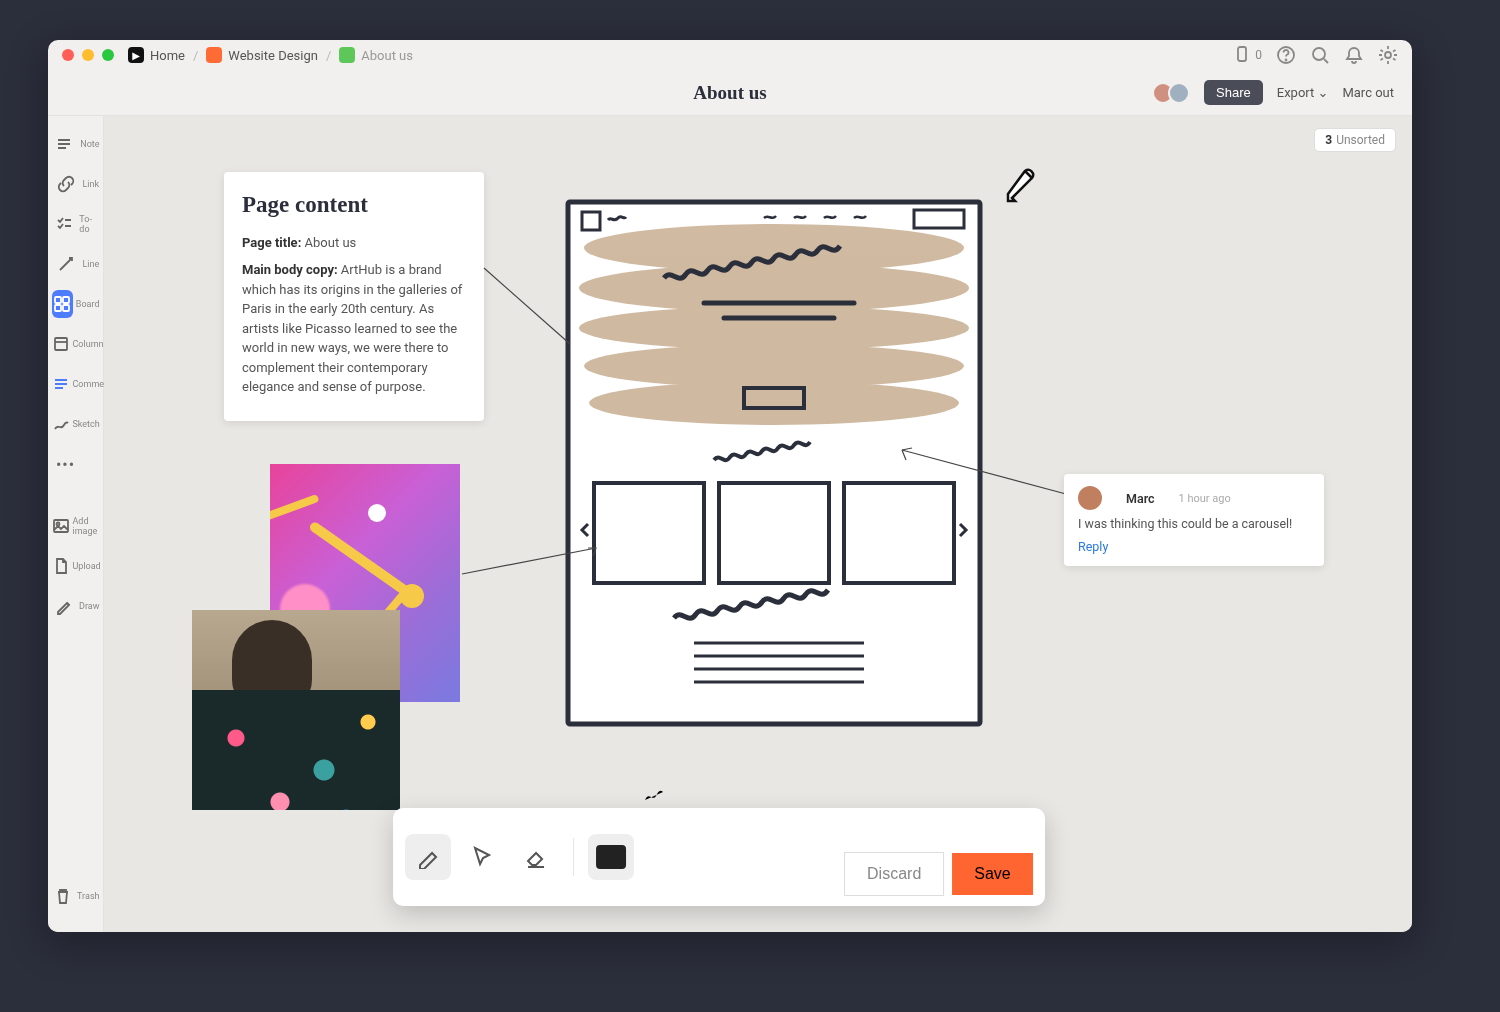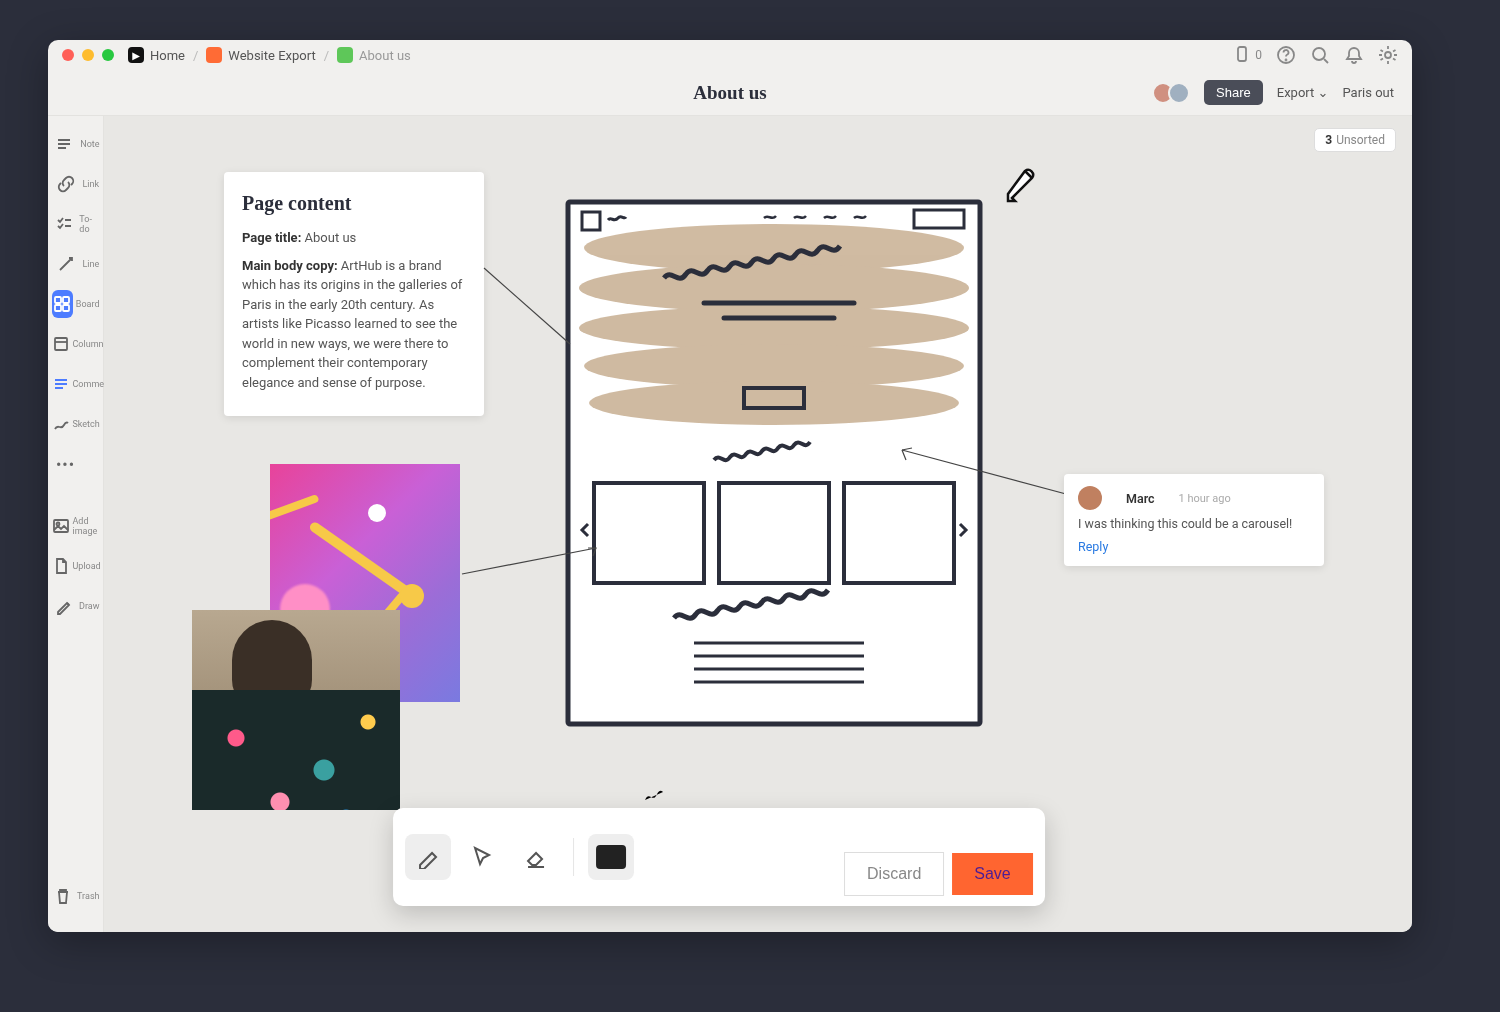--- a/index.html
+++ b/index.html
@@ -139,21 +139,21 @@
   background: #fff;
   border-radius: 4px;
   padding: 16px 18px;
   box-shadow: 0 2px 8px rgba(0,0,0,.1);
   font-size: 13px;
   color: #555;
   line-height: 1.5;
 }
 .content-card h3 {
   font-family: Georgia, serif;
-  font-size: 20px;
+  font-size: 23px;
   color: #2b2e3b;
   margin-bottom: 10px;
 }
 .content-card p { margin-bottom: 8px; }
 .content-card b { color: #333; }
 
 
 .wireframe {
   position: absolute;
   left: 460px; top: 82px;
@@ -245,21 +245,21 @@
 }
 .dt-btn.active { background:#eee; }
 .dt-btn svg { width:24px; height:24px; stroke:#555; fill:none; stroke-width:2; }
 .dt-divider { width:1px; height:38px; background:#e5e5e5; margin:0 6px; }
 .dt-color { width:46px; height:46px; border-radius:8px; background:#eee; display:flex; align-items:center; justify-content:center; }
 .dt-color-swatch { width:30px; height:24px; background:#222; border-radius:4px; }
 .dt-stroke { width:46px; height:46px; border-radius:8px; display:flex; align-items:center; justify-content:center; }
 .dt-spacer { width: 140px; }
 .dt-action { padding: 12px 22px; border-radius:0; font-size:16px; cursor:pointer; border:none;margin-top:34px; }
 .dt-discard { background:#fff; border:1px solid #ddd; color:#888; }
-.dt-save { background:#ff6530; color:#4c1d95; font-weight:500; }
+.dt-save { background:#ff6530; color:#000000; font-weight:500; }
 
 </style>
 </head>
 <body>
 
 <div class="app-window">
 
   <div class="titlebar">
     <div class="traffic-lights">
       <div class="tl red"></div>
@@ -267,21 +267,21 @@
       <div class="tl green"></div>
     </div>
     <div class="breadcrumb">
       <div class="crumb">
         <div class="crumb-icon home">▶</div>
         <span>Home</span>
       </div>
       <span class="crumb-sep">/</span>
       <div class="crumb">
         <div class="crumb-icon orange"></div>
-        <span>Website Export</span>
+        <span>Website Design</span>
       </div>
       <span class="crumb-sep">/</span>
       <div class="crumb active">
         <div class="crumb-icon green"></div>
         <span>About us</span>
       </div>
     </div>
     <div class="titlebar-right">
       <div class="device-badge">
         <svg>
@@ -311,21 +311,21 @@
 
   <div class="header">
     <div class="header-title">About us</div>
     <div class="header-right">
       <div class="avatars">
         <div class="avatar av1"></div>
         <div class="avatar av2"></div>
       </div>
       <button class="share-btn">Share</button>
       <span class="link-btn"><span>Export</span> <span>⌄</span></span>
-      <span class="link-btn">Paris out</span>
+      <span class="link-btn">Marc out</span>
     </div>
   </div>
 
   <div class="left-tools">
     <div class="tool">
       <div class="tool-icon">
           <svg>
             <path d="M3 5h12M3 9h12M3 13h8"></path>
           </svg>
         </div>

